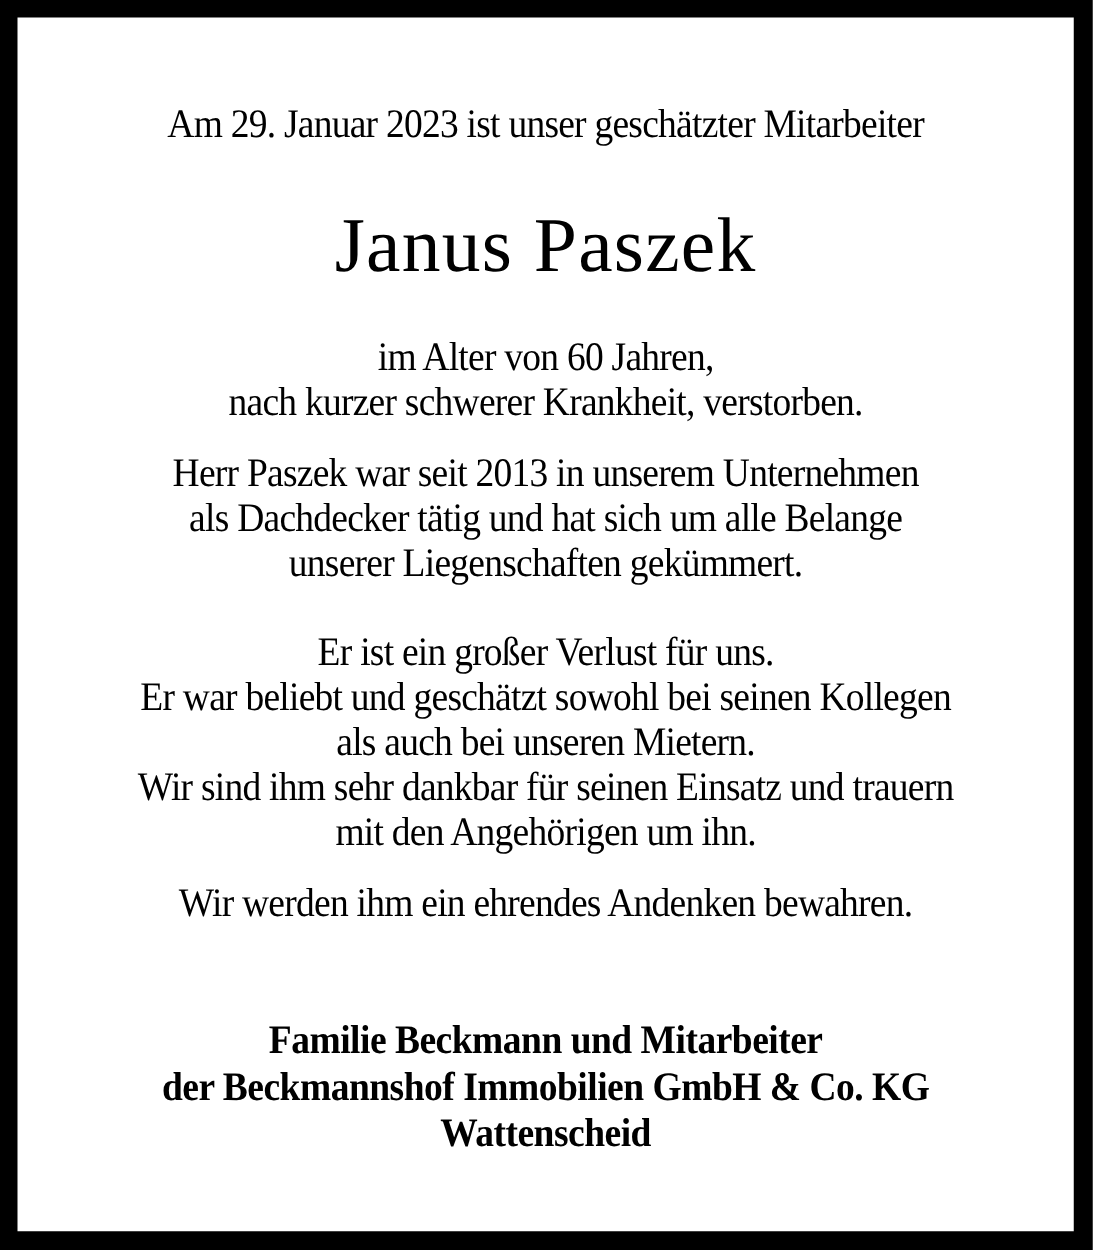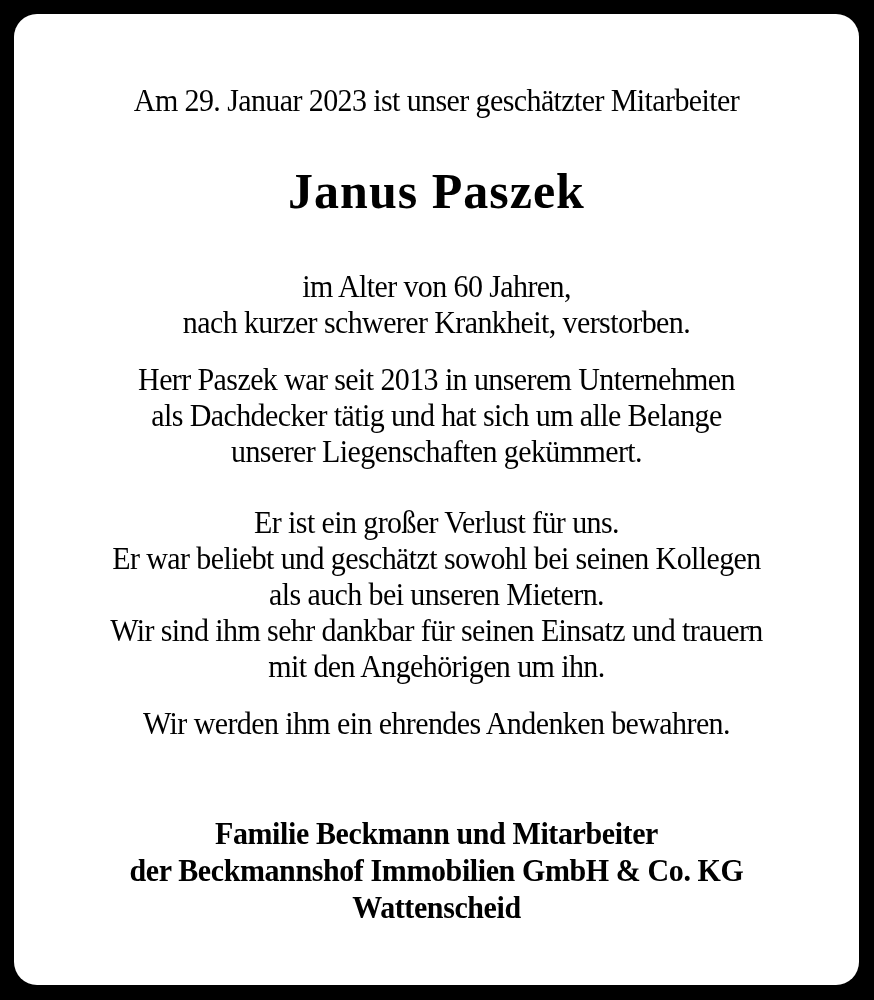--- a/index.html
+++ b/index.html
@@ -13,40 +13,39 @@
       position: relative;
       overflow: hidden;
     }
     .frame {
       position: absolute;
       left: 14px;
       top: 14px;
       width: 845px;
       height: 971px;
       background: #fff;
-      border-radius: 23px;
     }
     .line {
       position: absolute;
       left: 0;
       right: 0;
       text-align: center;
       color: #000;
       font-family: "Liberation Serif", "DejaVu Serif", serif;
       white-space: nowrap;
       line-height: 1;
     }
     .reg {
       font-size: 30px;
       letter-spacing: -0.6px;
       transform: scaleY(1.08);
     }
     .name {
-      font-size: 50px;
-      font-weight: bold;
+      font-size: 62px;
+      font-weight: normal;
       letter-spacing: 1px;
     }
     .sig {
       font-size: 30px;
       font-weight: bold;
       letter-spacing: -0.4px;
       transform: scaleY(1.08);
     }
   </style>
 </head>

